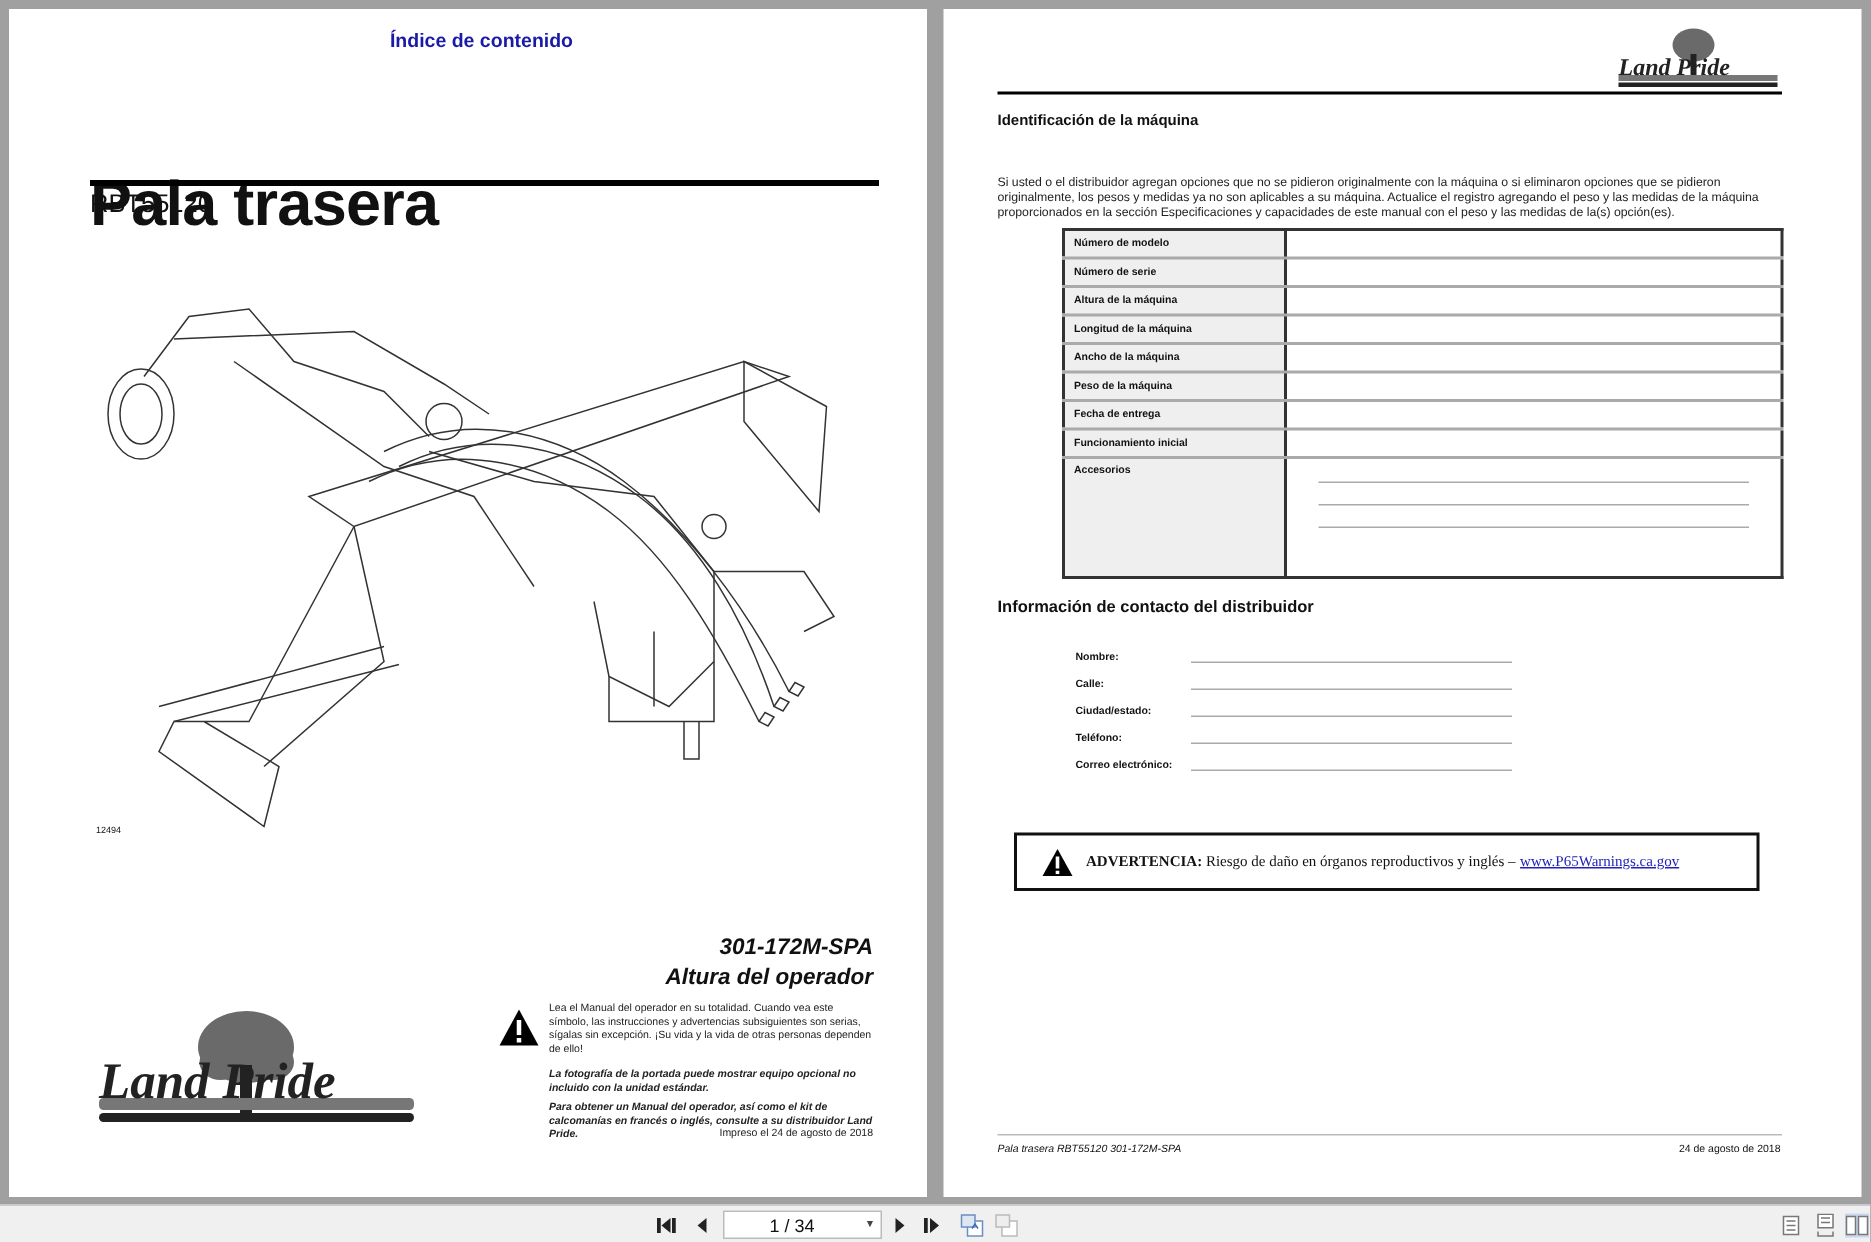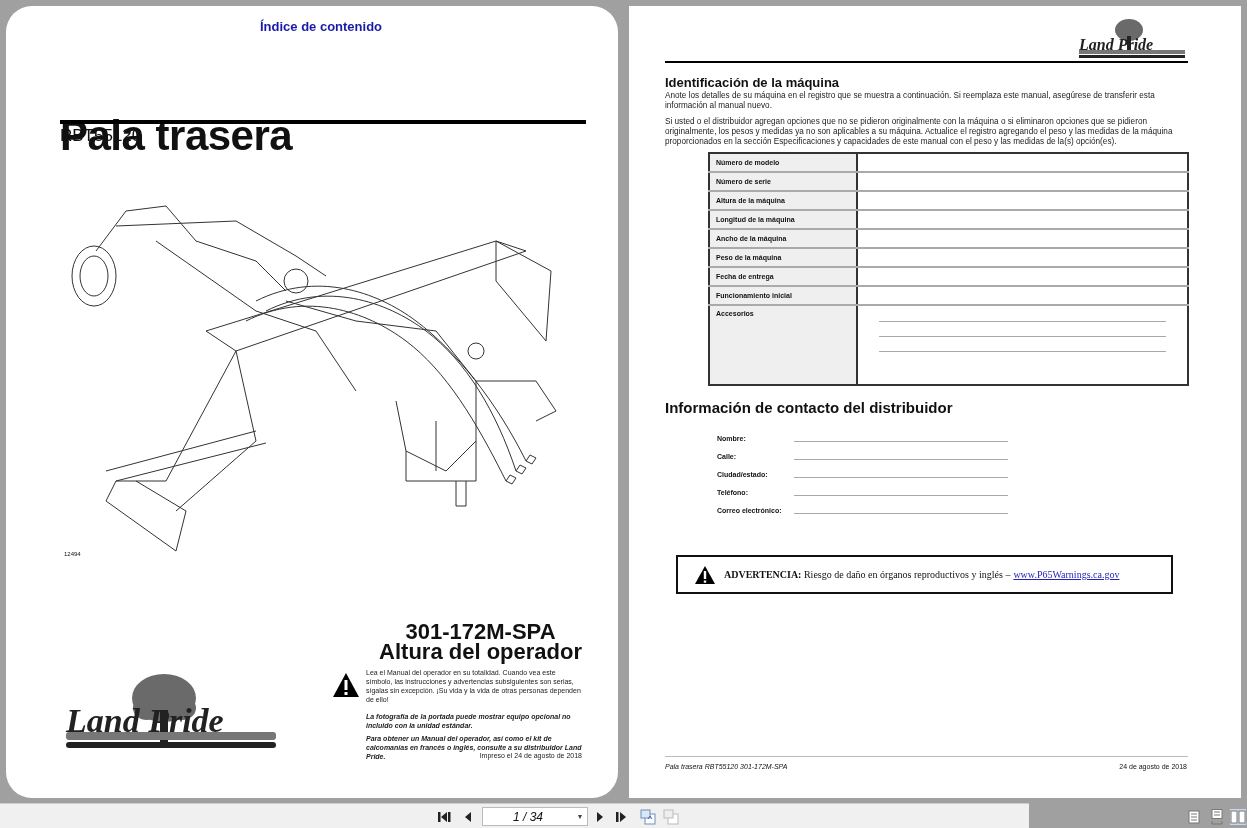--- a/index.html
+++ b/index.html
@@ -1,52 +1,52 @@
 <!DOCTYPE html>
 <html><head>
 <meta charset="utf-8">
 <style>
   html,body{margin:0;padding:0;}
   body{width:1247px;height:828px;background:#a0a0a0;position:relative;overflow:hidden;font-family:"Liberation Sans",sans-serif;color:#111;}
   .page{position:absolute;background:#fff;top:6px;height:792px;}
-  #page-left{left:6px;width:612px;border-radius:26px;}
+  #page-left{left:6px;width:612px;}
   #page-right{left:629px;width:612px;}
   .toc-link{position:absolute;top:13px;left:0;width:630px;text-align:center;color:#1a1aa8;font-weight:bold;font-size:13px;}
   .big-title{position:absolute;left:54px;top:70px;font-size:42px;font-weight:bold;letter-spacing:-0.5px;margin-top:36px;}
   .title-rule{position:absolute;left:54px;top:114px;width:526px;height:4px;background:#000;}
   .model{position:absolute;left:54px;top:120px;font-size:17px;font-weight:normal;}
   .illus{position:absolute;left:50px;top:175px;width:530px;height:380px;}
   .figno{position:absolute;left:58px;top:545px;font-size:6px;}
-  .docnum{position:absolute;right:36px;top:616px;font-size:22px;font-weight:bold;text-align:center;line-height:20px;}
+  .docnum{position:absolute;right:36px;top:616px;font-size:15px;font-weight:bold;font-style:italic;text-align:right;line-height:20px;}
   .warn-block{position:absolute;left:326px;top:662px;width:250px;font-size:7px;line-height:9px;}
   .warn-icon{position:absolute;left:0;top:4px;width:28px;height:26px;}
   .warn-text{margin-left:34px;color:#222;}
   .warn-it{margin-left:34px;margin-top:8px;font-style:italic;font-weight:bold;color:#222;}
   .printed{position:absolute;right:36px;top:746px;font-size:7px;color:#222;}
   .logo-big{position:absolute;left:56px;top:664px;width:220px;height:82px;}
   .logo-small{position:absolute;right:54px;top:12px;width:110px;height:42px;}
   .right-rule{position:absolute;left:36px;top:55px;width:523px;height:2px;background:#000;}
-  .sec-title{position:absolute;left:36px;font-size:13px;font-weight:bold;}
+  .sec-title{position:absolute;left:36px;font-size:10px;font-weight:bold;}
   .para{position:absolute;left:36px;width:525px;font-size:8.2px;line-height:10px;color:#222;}
   table.reg{position:absolute;left:79px;top:146px;width:481px;border-collapse:collapse;border:2px solid #333;}
   table.reg td{border-bottom:2px solid #aaa;height:17px;font-size:7px;font-weight:bold;padding:0 6px;}
   table.reg td.lbl{background:#efefef;width:134px;border-right:2px solid #333;}
   table.reg tr.acc td{height:74px;vertical-align:top;padding-top:4px;border-bottom:none;}
   .accline{height:1px;background:#aaa;margin:14px 15px 0 15px;}
   .contact{position:absolute;left:88px;top:418px;font-size:7px;font-weight:bold;}
   .contact .row{display:flex;align-items:flex-end;height:18px;}
   .contact .clbl{width:77px;}
   .contact .cline{width:214px;border-bottom:1.5px solid #aaa;height:9px;}
   .p65{position:absolute;left:47px;top:549px;width:493px;height:35px;border:2px solid #111;display:flex;align-items:center;font-family:"Liberation Serif",serif;font-size:10px;}
   .p65 .ic{width:22px;height:20px;margin:0 8px 0 16px;}
   .p65 a{color:#2222bb;text-decoration:underline;margin-left:3px;}
   .footer-rule{position:absolute;left:36px;top:750px;width:523px;height:1px;background:#bbb;}
   .footer-left{position:absolute;left:36px;top:757px;font-size:7px;font-style:italic;}
   .footer-right{position:absolute;right:54px;top:757px;font-size:7px;}
-  .toolbar{position:absolute;left:0;top:803px;width:1029px;height:25px;background:#f0f0f0;border-top:1px solid #ccc;font-style:italic;}
+  .toolbar{position:absolute;left:0;top:803px;width:1247px;height:25px;background:#f0f0f0;border-top:1px solid #ccc;}
   .tb-btn{position:absolute;top:5px;width:16px;height:16px;display:flex;align-items:center;justify-content:center;}
   .page-box{position:absolute;left:482px;top:3px;width:104px;height:17px;background:#fff;border:1px solid #bbb;font-size:12px;display:flex;align-items:center;}
   .page-box .val{flex:1;text-align:center;}
   .page-box .dd{width:14px;text-align:center;font-size:7px;color:#444;}
 </style>
 </head>
 <body>
 
 <div class="page" id="page-left">
   <div class="toc-link">Índice de contenido</div>
@@ -110,21 +110,20 @@
   <svg class="logo-small" viewBox="0 0 110 42">
     <ellipse cx="52" cy="12" rx="14" ry="11" fill="#6a6a6a"></ellipse>
     <rect x="50" y="18" width="4" height="18" fill="#222"></rect>
     <rect x="2" y="32" width="106" height="4" fill="#777"></rect>
     <rect x="2" y="37" width="106" height="3" fill="#222"></rect>
     <text x="2" y="32" font-family="Liberation Serif, serif" font-size="16" font-weight="bold" font-style="italic" fill="#222">Land Pride</text>
   </svg>
   <div class="right-rule"></div>
 
   <div class="sec-title" style="top:69px">Identificación de la máquina</div>
-  <div class="para" style="top:85px">Anote los detalles de su máquina en el registro que se muestra a continuación. Si reemplaza este manual, asegúrese de transferir esta información al manual nuevo.</div>
   <div class="para" style="top:111px">Si usted o el distribuidor agregan opciones que no se pidieron originalmente con la máquina o si eliminaron opciones que se pidieron originalmente, los pesos y medidas ya no son aplicables a su máquina. Actualice el registro agregando el peso y las medidas de la máquina proporcionados en la sección Especificaciones y capacidades de este manual con el peso y las medidas de la(s) opción(es).</div>
 
   <table class="reg">
     <tbody>
         <tr>
           <td class="lbl">Número de modelo</td>
           <td></td>
         </tr>
     <tr>
           <td class="lbl">Número de serie</td>
@@ -158,21 +157,21 @@
           <td class="lbl">Accesorios</td>
       <td>
         <div class="accline" style="margin-top:11px"></div>
         <div class="accline"></div>
         <div class="accline"></div>
       </td>
         </tr>
   </tbody>
     </table>
 
-  <div class="sec-title" style="top:393px;font-size:15px">Información de contacto del distribuidor</div>
+  <div class="sec-title" style="top:393px;font-size:11px">Información de contacto del distribuidor</div>
 
   <div class="contact">
     <div class="row">
         <span class="clbl">Nombre:</span>
         <span class="cline"></span>
       </div>
     <div class="row">
         <span class="clbl">Calle:</span>
         <span class="cline"></span>
       </div>

